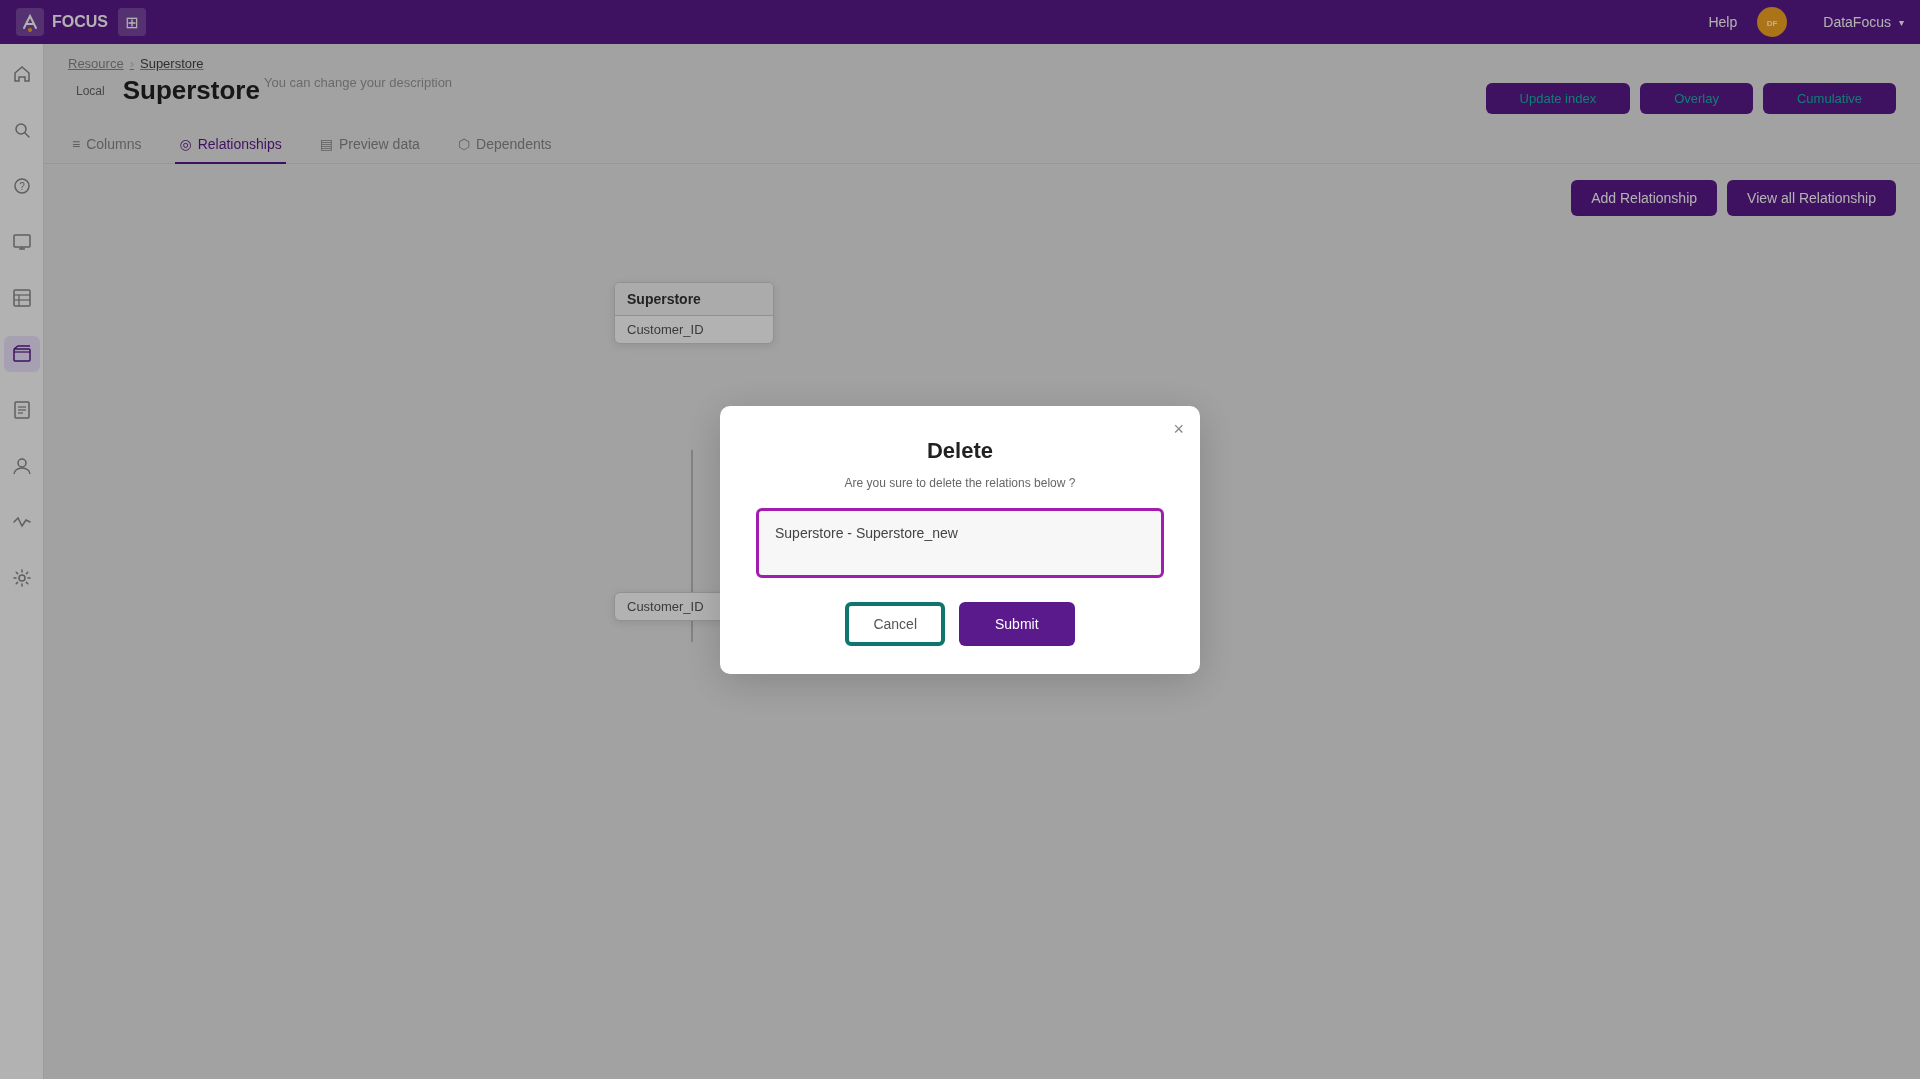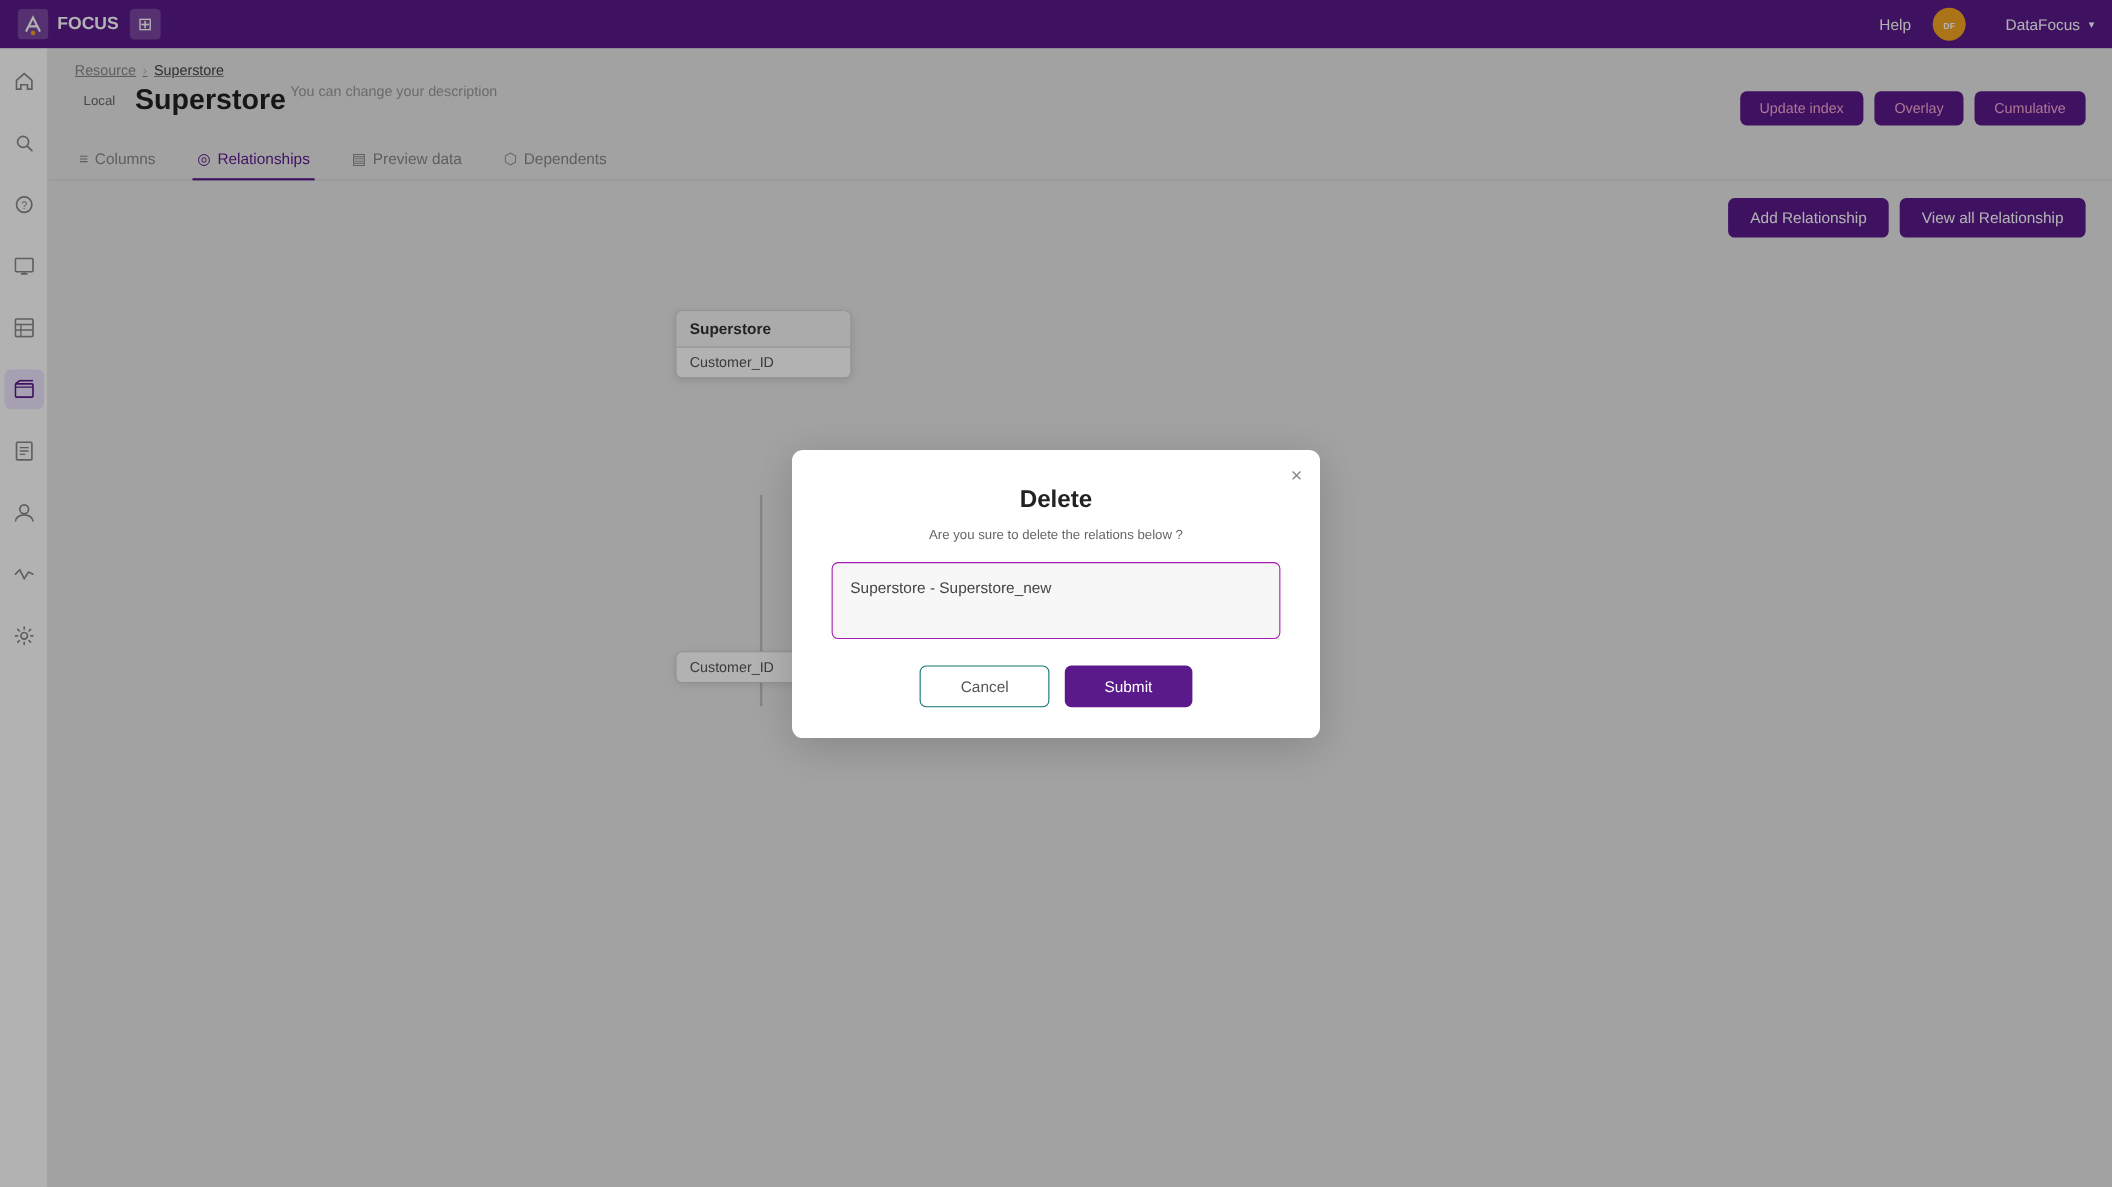--- a/index.html
+++ b/index.html
@@ -162,24 +162,24 @@
       font-size: 13px;
       color: #999;
     }
     .header-actions {
       display: flex;
       gap: 10px;
       padding-top: 8px;
     }
     .btn-purple {
       background: #5a1a8c;
-      color: #f9a8d4;
+      color: #14b8a6;
       border: none;
       border-radius: 6px;
-      padding: 8px 18px;
+      padding: 8px 34px;
       font-size: 13px;
       cursor: pointer;
       white-space: nowrap;
     }
 
     
     .tabs-bar {
       display: flex;
       align-items: center;
       padding: 0 24px;
@@ -301,39 +301,39 @@
       margin-bottom: 12px;
     }
     .modal-subtitle {
       text-align: center;
       font-size: 12px;
       color: #666;
       margin-bottom: 18px;
     }
     .modal-content-box {
       background: #f7f7f7;
-      border: 1px solid #a21caf;
+      border: 3px solid #a21caf;
       border-radius: 6px;
       padding: 14px 16px;
       min-height: 70px;
       margin-bottom: 24px;
       font-size: 14px;
       color: #444;
     }
     .modal-actions {
       display: flex;
       gap: 14px;
       justify-content: center;
     }
     .btn-cancel {
-      border: 1px solid #0f766e;
+      border: 4px solid #0f766e;
       background: white;
       color: #555;
       border-radius: 6px;
-      padding: 10px 36px;
+      padding: 10px 24px;
       font-size: 14px;
       cursor: pointer;
     }
     .btn-submit {
       background: #5a1a8c;
       color: white;
       border: none;
       border-radius: 6px;
       padding: 10px 36px;
       font-size: 14px;

